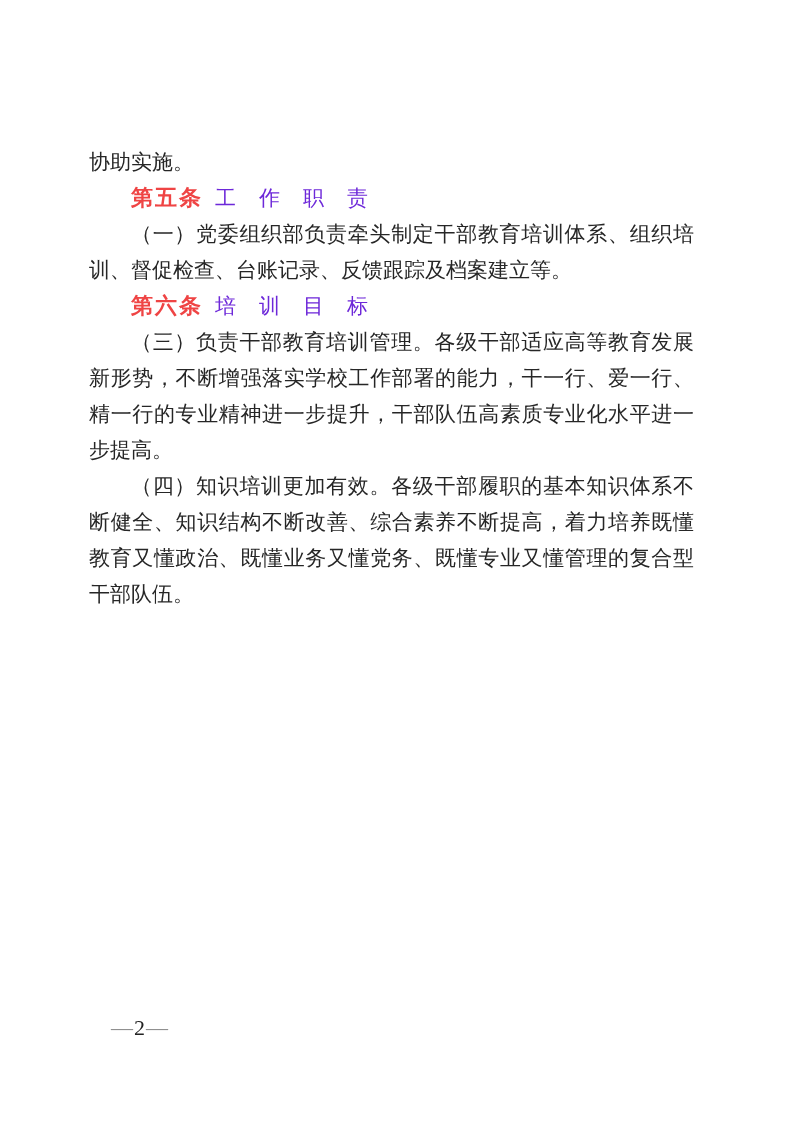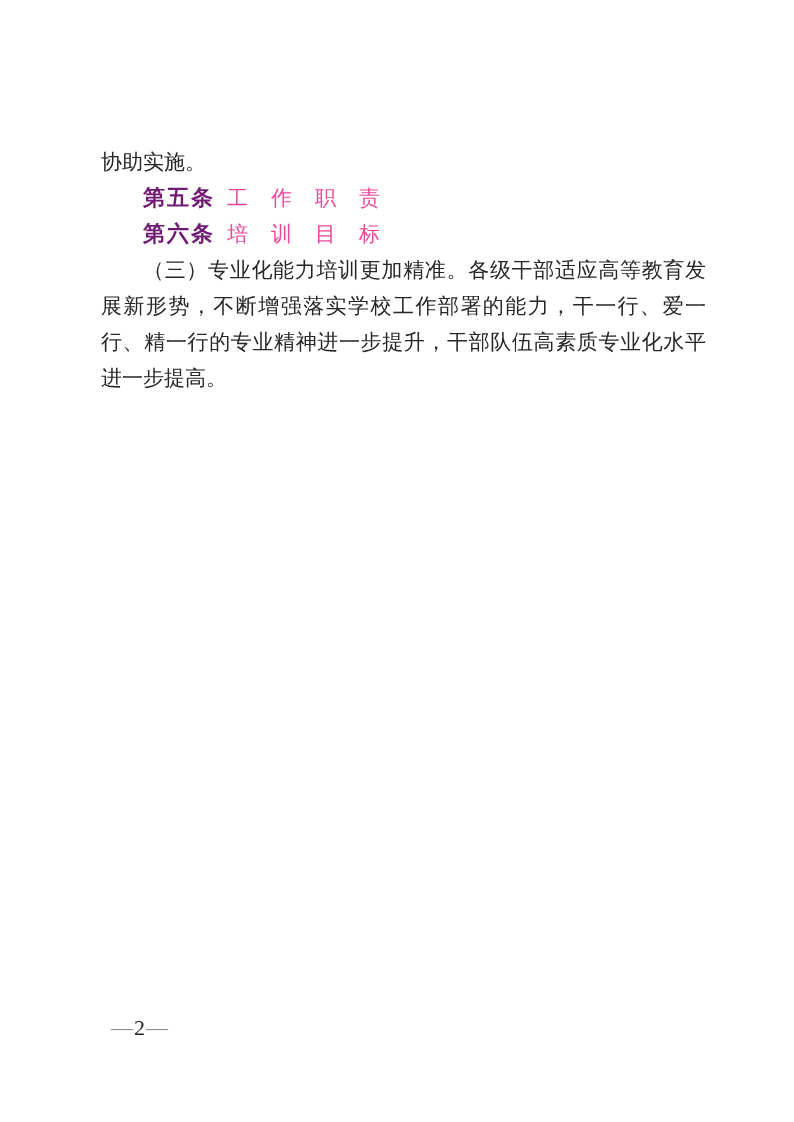--- a/index.html
+++ b/index.html
@@ -11,21 +11,21 @@
     position: relative;
     width: 794px;
     height: 1122px;
     background: #ffffff;
     overflow: hidden;
     font-family: "Liberation Serif", "DejaVu Serif", serif;
     color: #262626;
   }
   .content {
     position: absolute;
-    left: 101px;
+    left: 89px;
     top: 144px;
     width: 605px;
     font-size: 21px;
     line-height: 36px;
     text-align: justify;
     text-justify: inter-ideograph;
   }
   .content p {
     margin: 0;
     padding: 0;
@@ -38,27 +38,27 @@
   }
   .heading {
     text-indent: 2em;
     text-align: left;
   }
   .heading .article-label {
     font-family: "Liberation Sans", "DejaVu Sans", sans-serif;
     font-weight: 700;
     font-size: 22px;
     letter-spacing: 2px;
-    color: #701a75;
+    color: #ef4444;
     margin-top: 24px;
   }
   .heading .article-title {
     margin-left: 12px;
     letter-spacing: 23px;
-    color: #ec4899;
+    color: #6d28d9;
   }
   .footer {
     position: absolute;
     left: 111px;
     top: 1013px;
     font-size: 22px;
     line-height: 30px;
     white-space: nowrap;
   }
   .footer .dash {
@@ -71,21 +71,23 @@
 </style>
 </head>
 <body>
 
 <div class="page">
 
   <div class="content">
 
   <p class="para continuation">协助实施。</p>
       <p class="heading"><span class="article-label">第五条</span><span class="article-title">工作职责</span></p>
+      <p class="para">（一）党委组织部负责牵头制定干部教育培训体系、组织培训、督促检查、台账记录、反馈跟踪及档案建立等。</p>
       <p class="heading"><span class="article-label">第六条</span><span class="article-title">培训目标</span></p>
-      <p class="para">（三）专业化能力培训更加精准。各级干部适应高等教育发展新形势，不断增强落实学校工作部署的能力，干一行、爱一行、精一行的专业精神进一步提升，干部队伍高素质专业化水平进一步提高。</p>
+      <p class="para">（三）负责干部教育培训管理。各级干部适应高等教育发展新形势，不断增强落实学校工作部署的能力，干一行、爱一行、精一行的专业精神进一步提升，干部队伍高素质专业化水平进一步提高。</p>
+      <p class="para">（四）知识培训更加有效。各级干部履职的基本知识体系不断健全、知识结构不断改善、综合素养不断提高，着力培养既懂教育又懂政治、既懂业务又懂党务、既懂专业又懂管理的复合型干部队伍。</p>
     </div>
 
   <div class="footer">
     <span class="dash">—</span><span class="num">2</span><span class="dash">—</span>
   </div>
 
 </div>
 
 </body></html>

